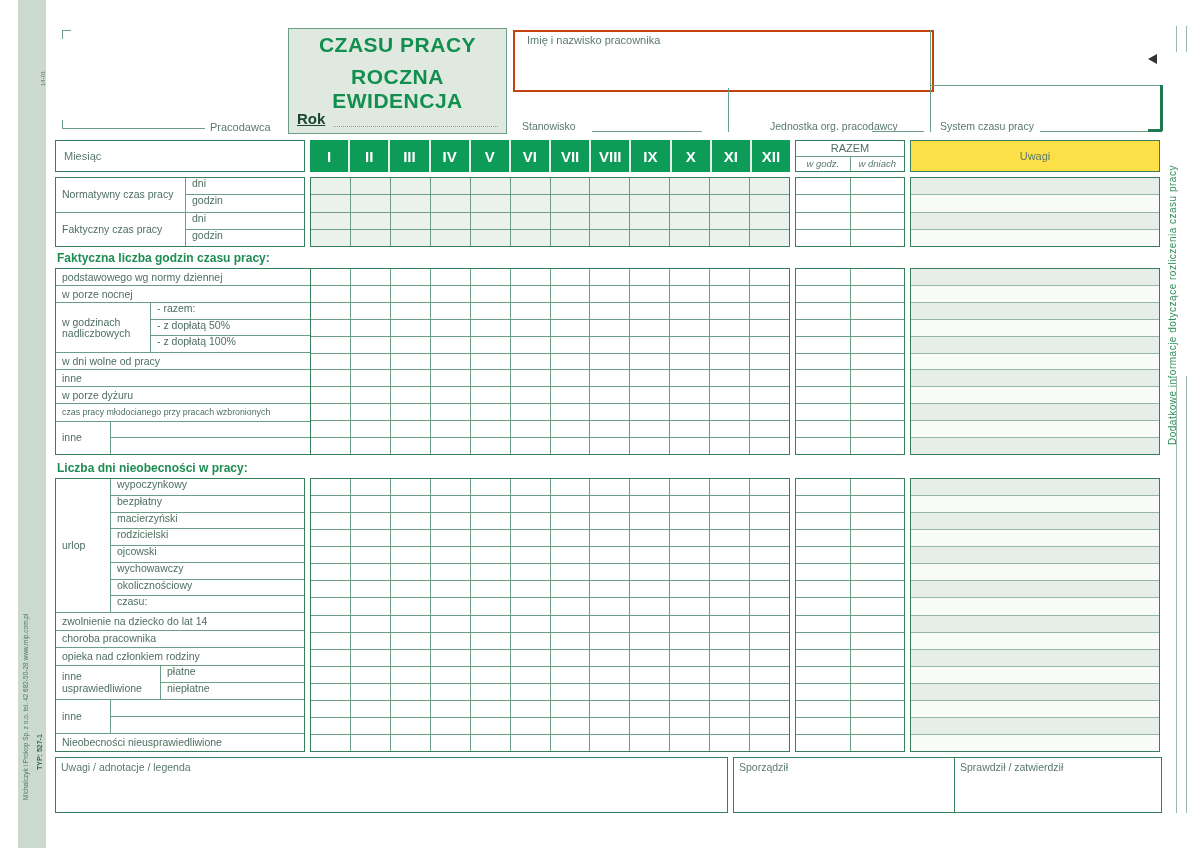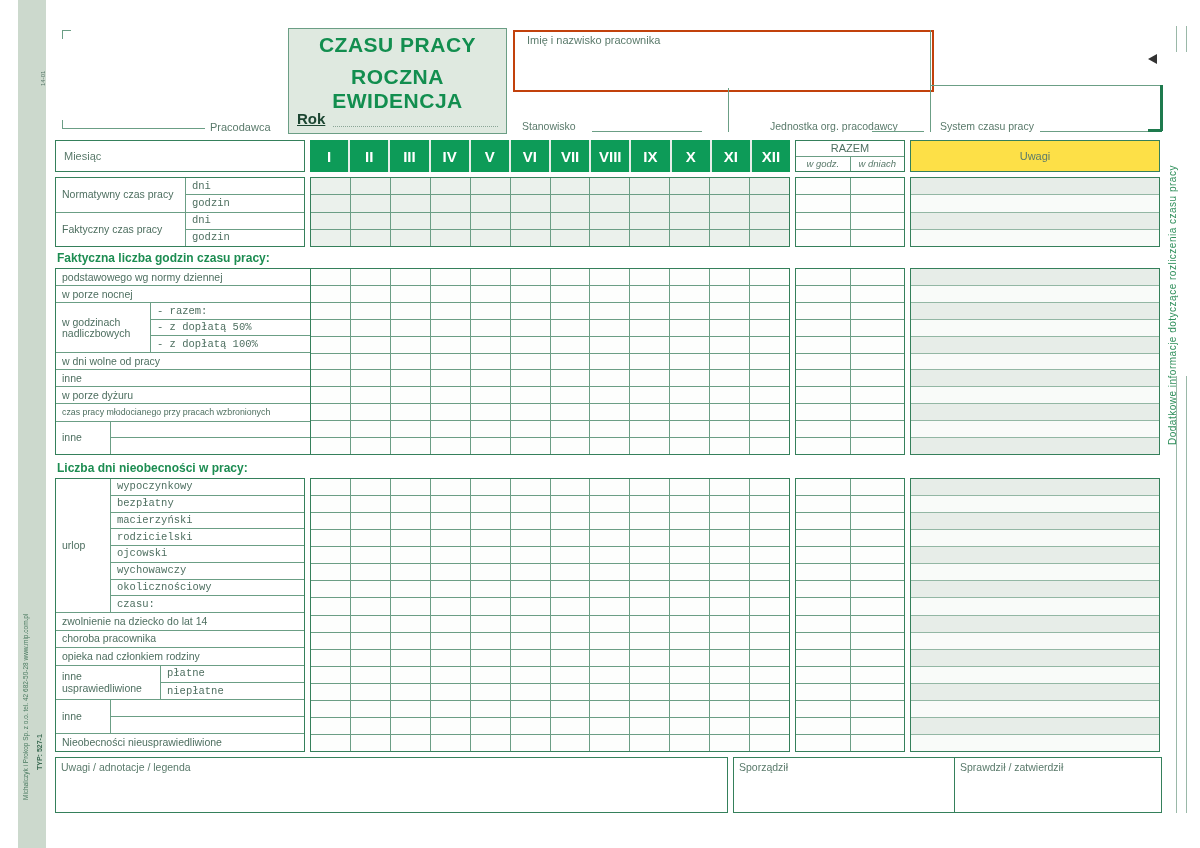--- a/index.html
+++ b/index.html
@@ -53,21 +53,21 @@
   .tint .gc{background:#ebf1ec;}
   .white .gc{background:#fdfefd;}
 
   
   .ltable{display:flex;flex-direction:column;}
   .lrow{display:flex;align-items:center;padding-left:6px;box-sizing:border-box;}
   .lrow + .lrow, .lgroup + .lrow, .lrow + .lgroup, .lgroup + .lgroup{border-top:1px solid #6b9e85;}
   .lgroup{display:flex;}
   .gcell{display:flex;align-items:center;padding-left:6px;box-sizing:border-box;border-right:1px solid #6b9e85;white-space:pre-line;}
   .gsubs{flex:1;display:flex;flex-direction:column;}
-  .gsub{flex:1;display:flex;align-items:center;padding-left:6px;font-family:Liberation Mono, monospace;}
+  .gsub{flex:1;display:flex;padding-left:6px;}
   .gsub + .gsub{border-top:1px solid #6b9e85;}
   .ltable .txt{font-size:10.5px;color:#4e6f60;line-height:1.05;}
   .ltable .txt.tiny{font-size:8.8px;}
 
   
   .notes{display:flex;flex-direction:column;}
   .nrow{flex:1;}
   .nrow + .nrow{border-top:1px solid #93b7a4;}
   .nrow.shade{background:#e7ede8;}
   .nrow.clear{background:#f9fbf9;}

